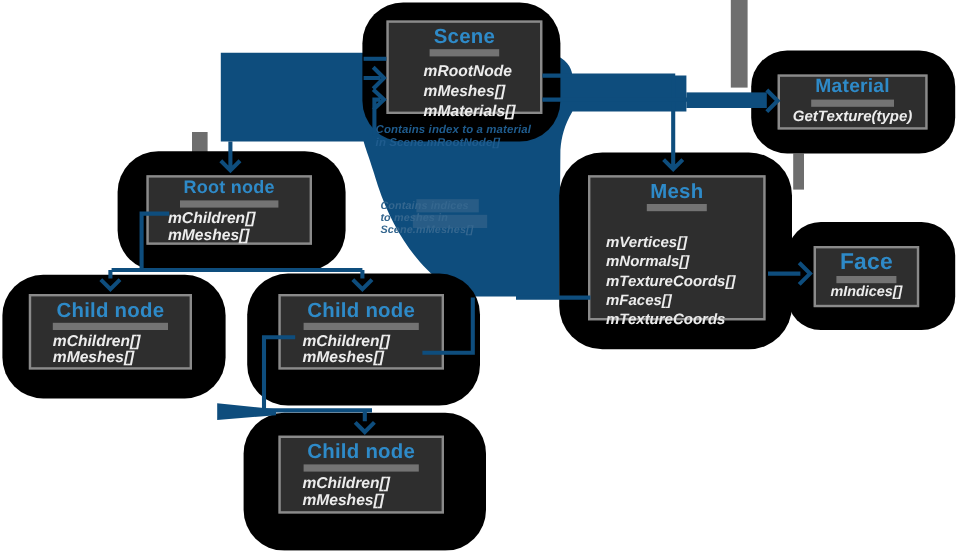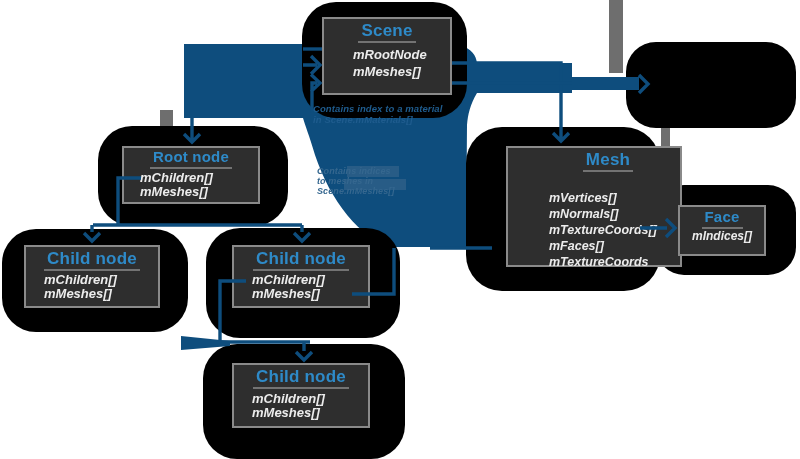--- a/index.html
+++ b/index.html
@@ -9,21 +9,21 @@
   }
   svg{position:absolute;left:0;top:0;}
   .blob{position:absolute;background:#000;border-radius:34px;}
   .uml-box{
     position:absolute;background:#2e2e2e;border:2px solid #8a8a8a;
     color:#ececec;box-sizing:content-box;
   }
   .box-title-wrap{text-align:center;margin-top:2px;}
   .box-title{
     display:inline-block;font-weight:bold;color:#2e8ac8;
-    border-bottom:2px solid #737373;padding:0 3px 1px;line-height:1.12;
+    border-bottom:6px solid #737373;padding:0 3px 1px;line-height:1.12;
     font-size:17px;letter-spacing:.2px;
   }
   .fields{font-style:italic;font-weight:bold;text-align:left;}
   .fields .field{white-space:nowrap;}
   .center-fields .field{text-align:center;}
   .note{
     position:absolute;font-style:italic;font-weight:bold;white-space:nowrap;
     letter-spacing:.1px;
   }
   .note .note-line{display:block;}
@@ -62,37 +62,44 @@
   <div class="blob" style="left:98px;top:126px;width:190px;height:100px;"></div>
   <div class="blob" style="left:2px;top:229px;width:186px;height:103px;"></div>
   <div class="blob" style="left:206px;top:228px;width:194px;height:110px;"></div>
   <div class="blob" style="left:203px;top:344px;width:202px;height:115px;"></div>
 
   <div class="uml-box" style="left:322px;top:17px;width:126px;height:74px;">
     <div class="box-title-wrap"><span class="box-title">Scene</span></div>
     <div class="fields" style="margin-top:3px;padding-left:29px;font-size:13px;line-height:17px;">
         <div class="field">mRootNode</div>
         <div class="field">mMeshes[]</div>
+        <div class="field">mMaterials[]</div>
       </div>
   </div>
 
+  <div class="uml-box" style="left:648px;top:62px;width:121px;height:42px;">
+    <div class="box-title-wrap" style="margin-top:0;"><span class="box-title" style="font-size:16px;">Material</span></div>
+    <div class="fields center-fields" style="margin-top:1px;font-size:12.5px;line-height:14px;">
+        <div class="field">GetTexture(type)</div>
+      </div>
+  </div>
 
-  <div class="uml-box" style="left:506px;top:146px;width:144px;height:117px;padding-left:28px;">
+  <div class="uml-box" style="left:490px;top:146px;width:144px;height:117px;">
     <div class="box-title-wrap"><span class="box-title">Mesh</span></div>
     <div class="fields" style="margin-top:18px;padding-left:13px;font-size:12.5px;line-height:16px;">
         <div class="field">mVertices[]</div>
         <div class="field">mNormals[]</div>
         <div class="field">mTextureCoords[]</div>
         <div class="field">mFaces[]</div>
         <div class="field">mTextureCoords</div>
       </div>
   </div>
 
   <div class="uml-box" style="left:678px;top:205px;width:84px;height:47px;">
-    <div class="box-title-wrap" style="margin-top:1px;"><span class="box-title" style="font-size:15px;text-align:right;">Face</span></div>
+    <div class="box-title-wrap" style="margin-top:1px;"><span class="box-title" style="font-size:19px;text-align:right;">Face</span></div>
     <div class="fields center-fields" style="margin-top:1px;font-size:12px;line-height:13px;">
         <div class="field">mIndices[]</div>
       </div>
   </div>
 
   <div class="uml-box" style="left:122px;top:146px;width:134px;height:54px;">
     <div class="box-title-wrap" style="margin-top:0;"><span class="box-title" style="font-size:15px;">Root node</span></div>
     <div class="fields" style="margin-top:2px;padding-left:16px;font-size:13px;line-height:14px;">
         <div class="field">mChildren[]</div>
         <div class="field">mMeshes[]</div>
@@ -148,21 +155,21 @@
 
     <path class="accent-stroke" d="M246,281 L220,281 L220,342 L310,342 M304,342 L304,351 M296,352 L304,360 L312,352"></path>
 
     <path class="accent-stroke" d="M352,294 L394,294 L394,248"></path>
 
     <polygon class="accent-fill" points="181,336 230,341 230,346 181,350"></polygon>
   </svg>
 
   <div class="note" id="note-material" style="left:313px;top:104px;">
       <span class="note-line">Contains index to a material</span>
-      <span class="note-line">in Scene.mMaterials[]</span>
+      <span class="note-line">in Scene.mRootNode[]</span>
     </div>
   <div class="note" id="note-mesh" style="left:317px;top:166px;">
       <span class="note-line">Contains indices</span>
       <span class="note-line">to meshes in</span>
       <span class="note-line">Scene.mMeshes[]</span>
     </div>
 
 </div>
 
 </body></html>

